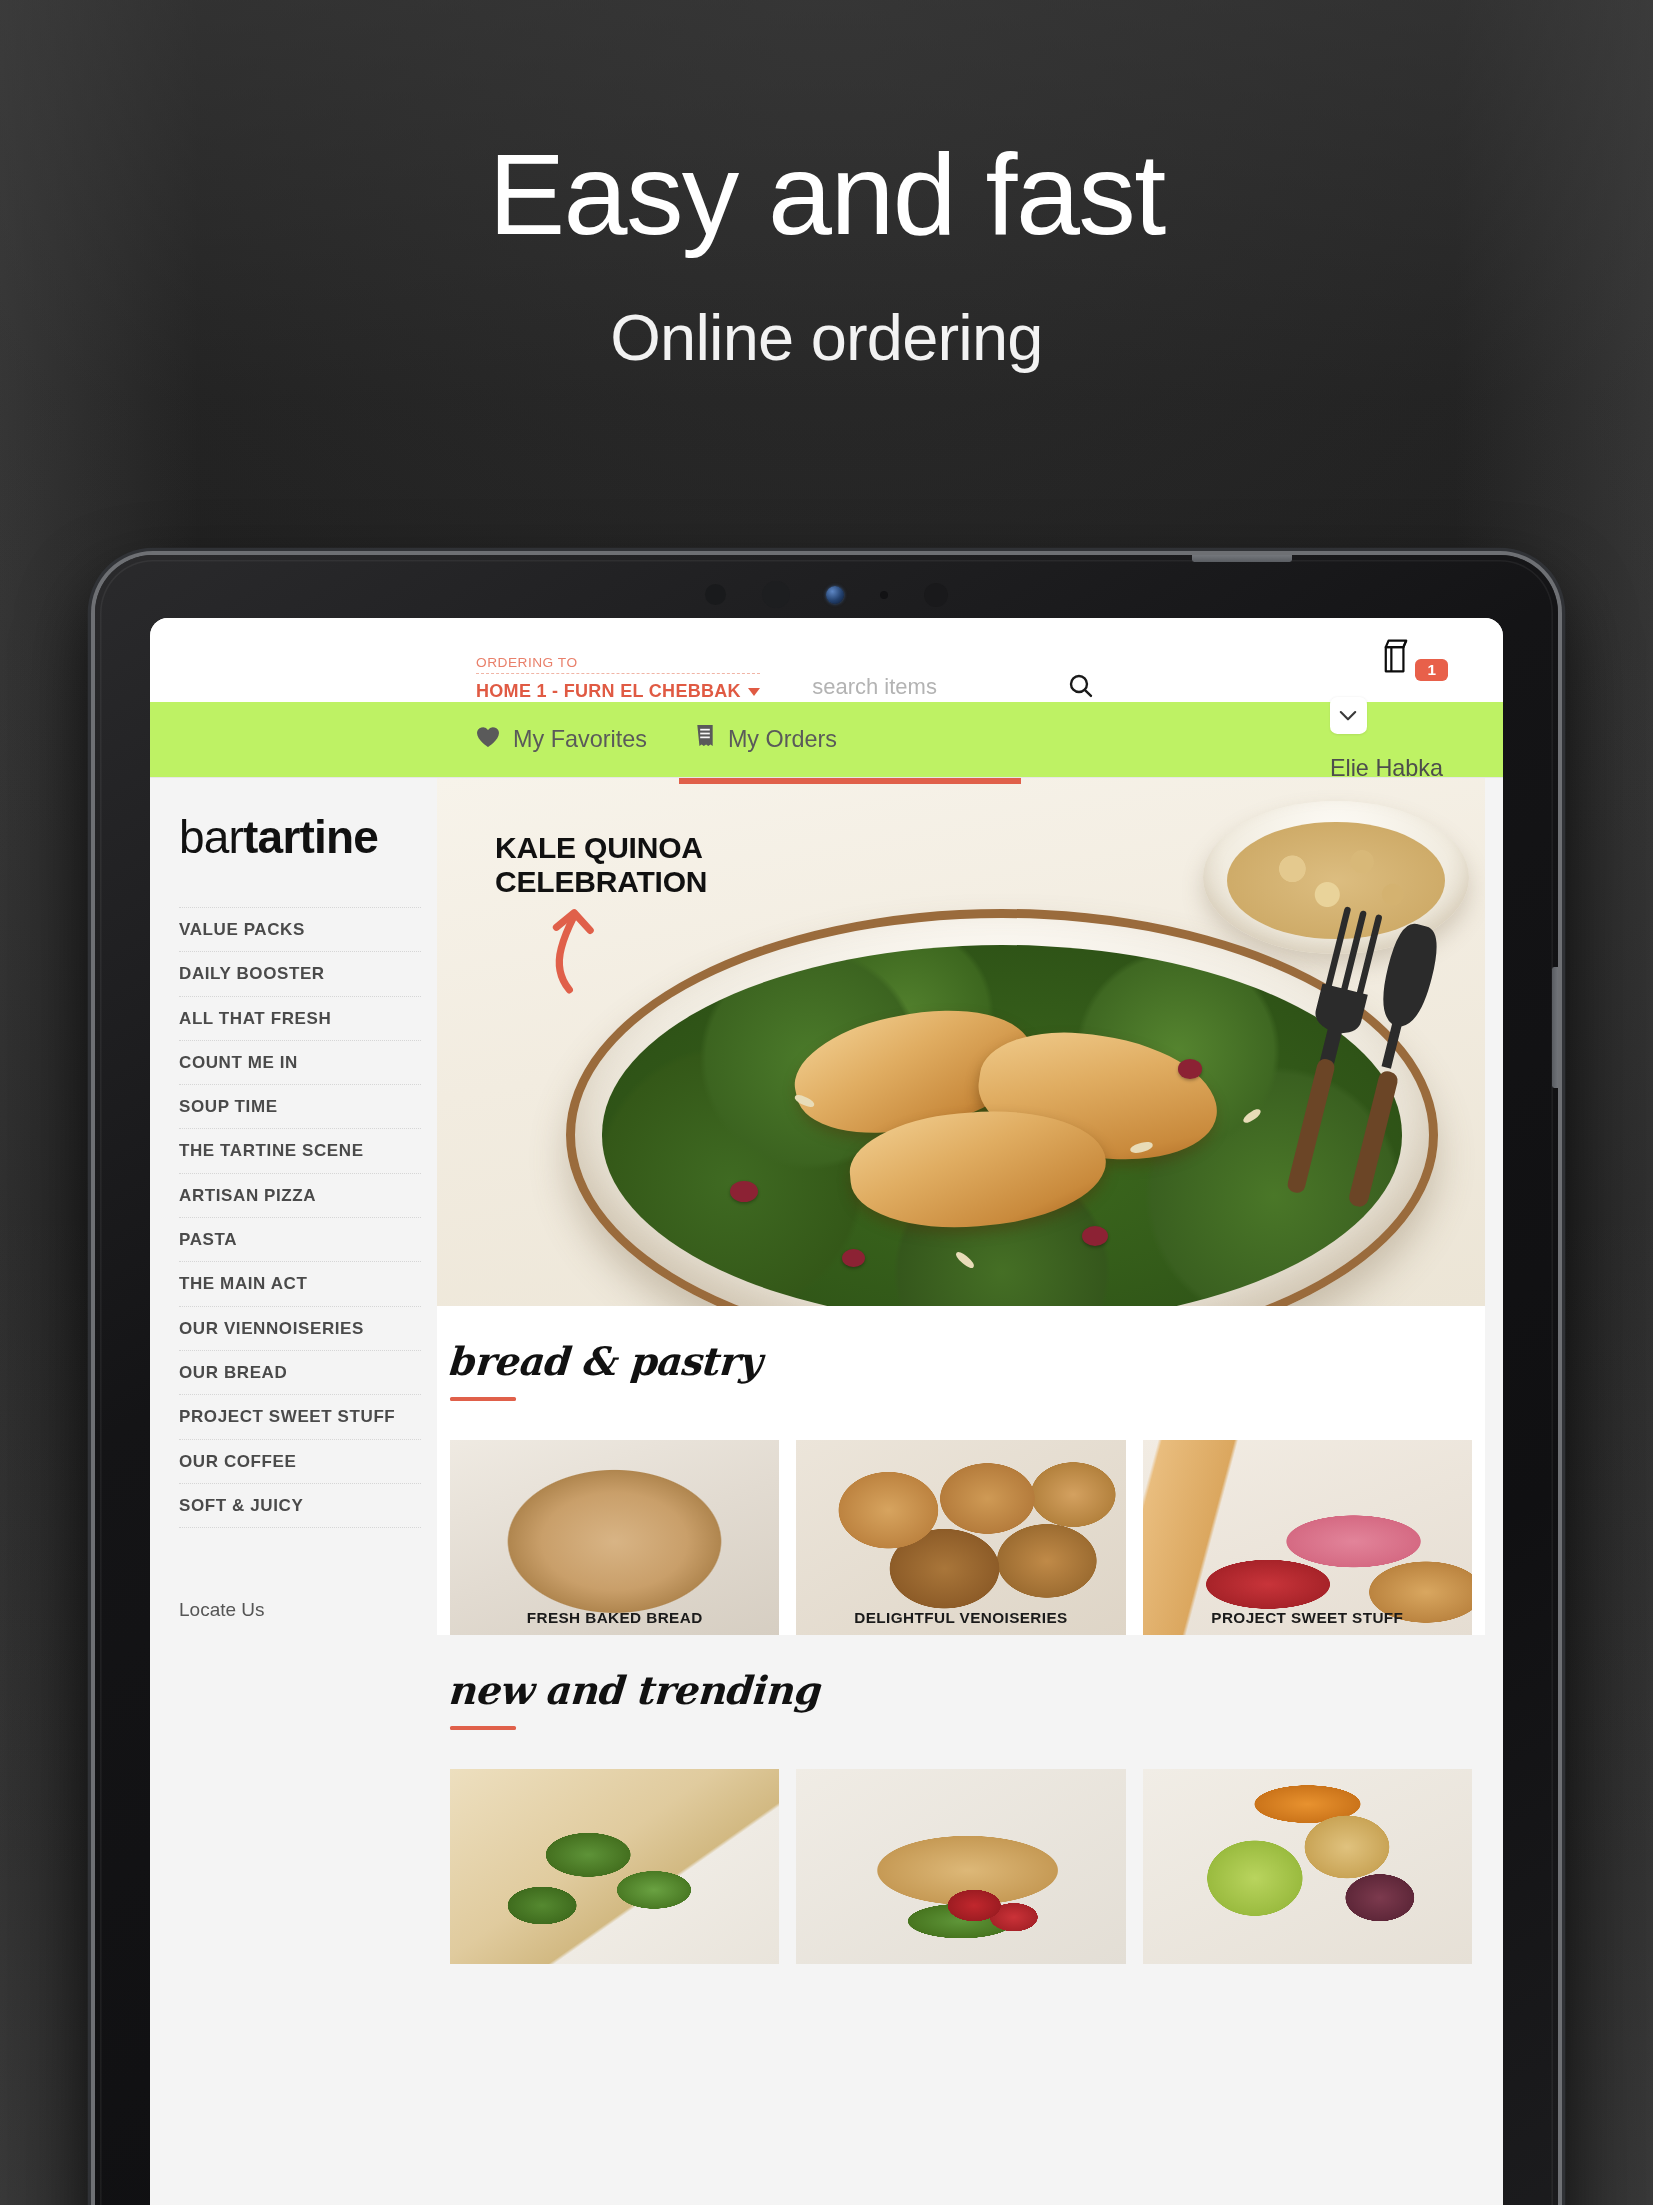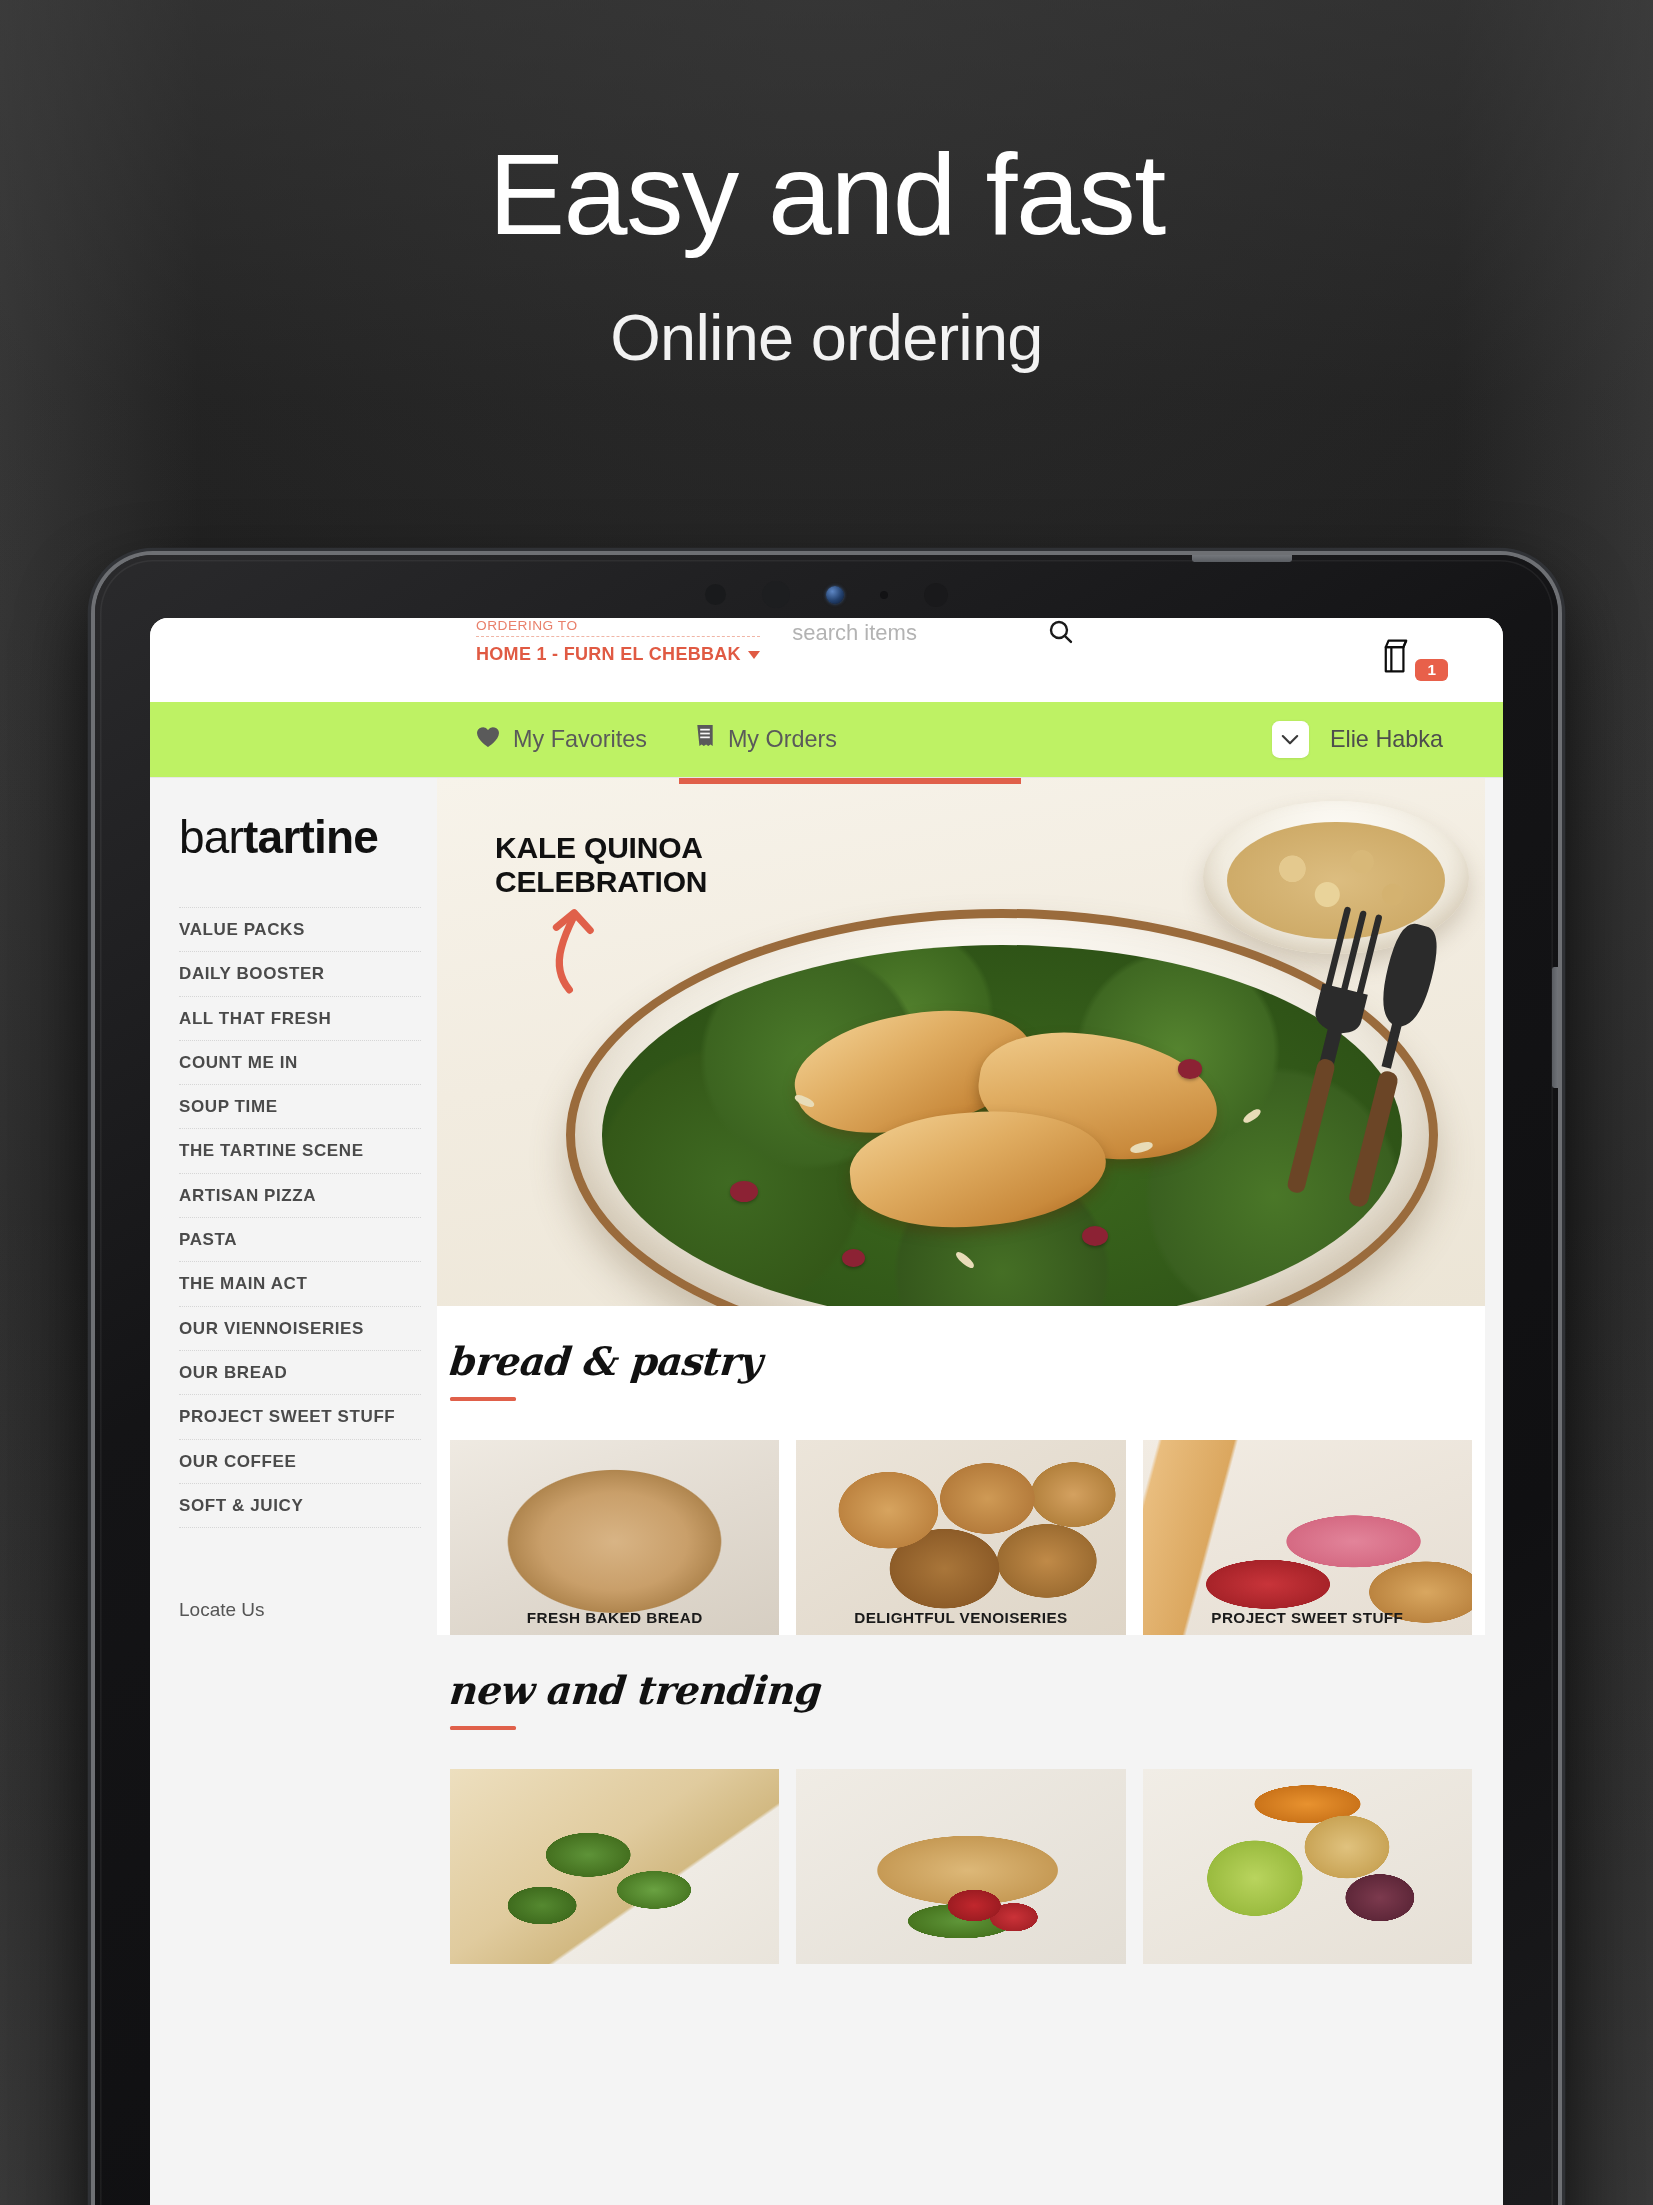--- a/index.html
+++ b/index.html
@@ -98,21 +98,21 @@
     background:#f4f4f4;
     border-radius:18px 18px 0 0;
     overflow:hidden;
   }
 
   
   .topbar {
     position:relative;
     height:84px;
     background:#ffffff;
-    display:flex; align-items:flex-start;
+    display:flex; align-items:flex-end;gap:20px;
   }
   .order-to {
     margin-left:326px;
     min-width:234px;
   }
   .order-to-label {
     font-size:13.7px; letter-spacing:0.5px;
     color:#e9806b;
     padding-bottom:3.2px;
   }
@@ -162,21 +162,21 @@
     height:76px;
     background:#bef264;
     display:flex; align-items:center;
     border-bottom:0.8px solid #e6e6e6;
   }
   .acct-left { margin-left:326px; display:flex; align-items:center; gap:48px; }
   .acct-item { display:flex; align-items:center; gap:13px; cursor:pointer; }
   .acct-item span { font-size:23.4px; color:#5a5a5a; }
   .acct-right {
     position:absolute; right:60px;
-    display:flex; align-items:center; gap:21px;
+    display:flex; align-items:flex-start; gap:21px;flex-direction:column;
   }
   .acct-chevron {
     width:37px;height:37px;
     background:#fff; border-radius:7.3px;
     display:flex; align-items:center; justify-content:center;
     box-shadow:0 0.8px 2.4px rgba(0,0,0,.08);
   }
   .acct-name { font-size:23.4px; color:#4d4d4d; }
 
   

